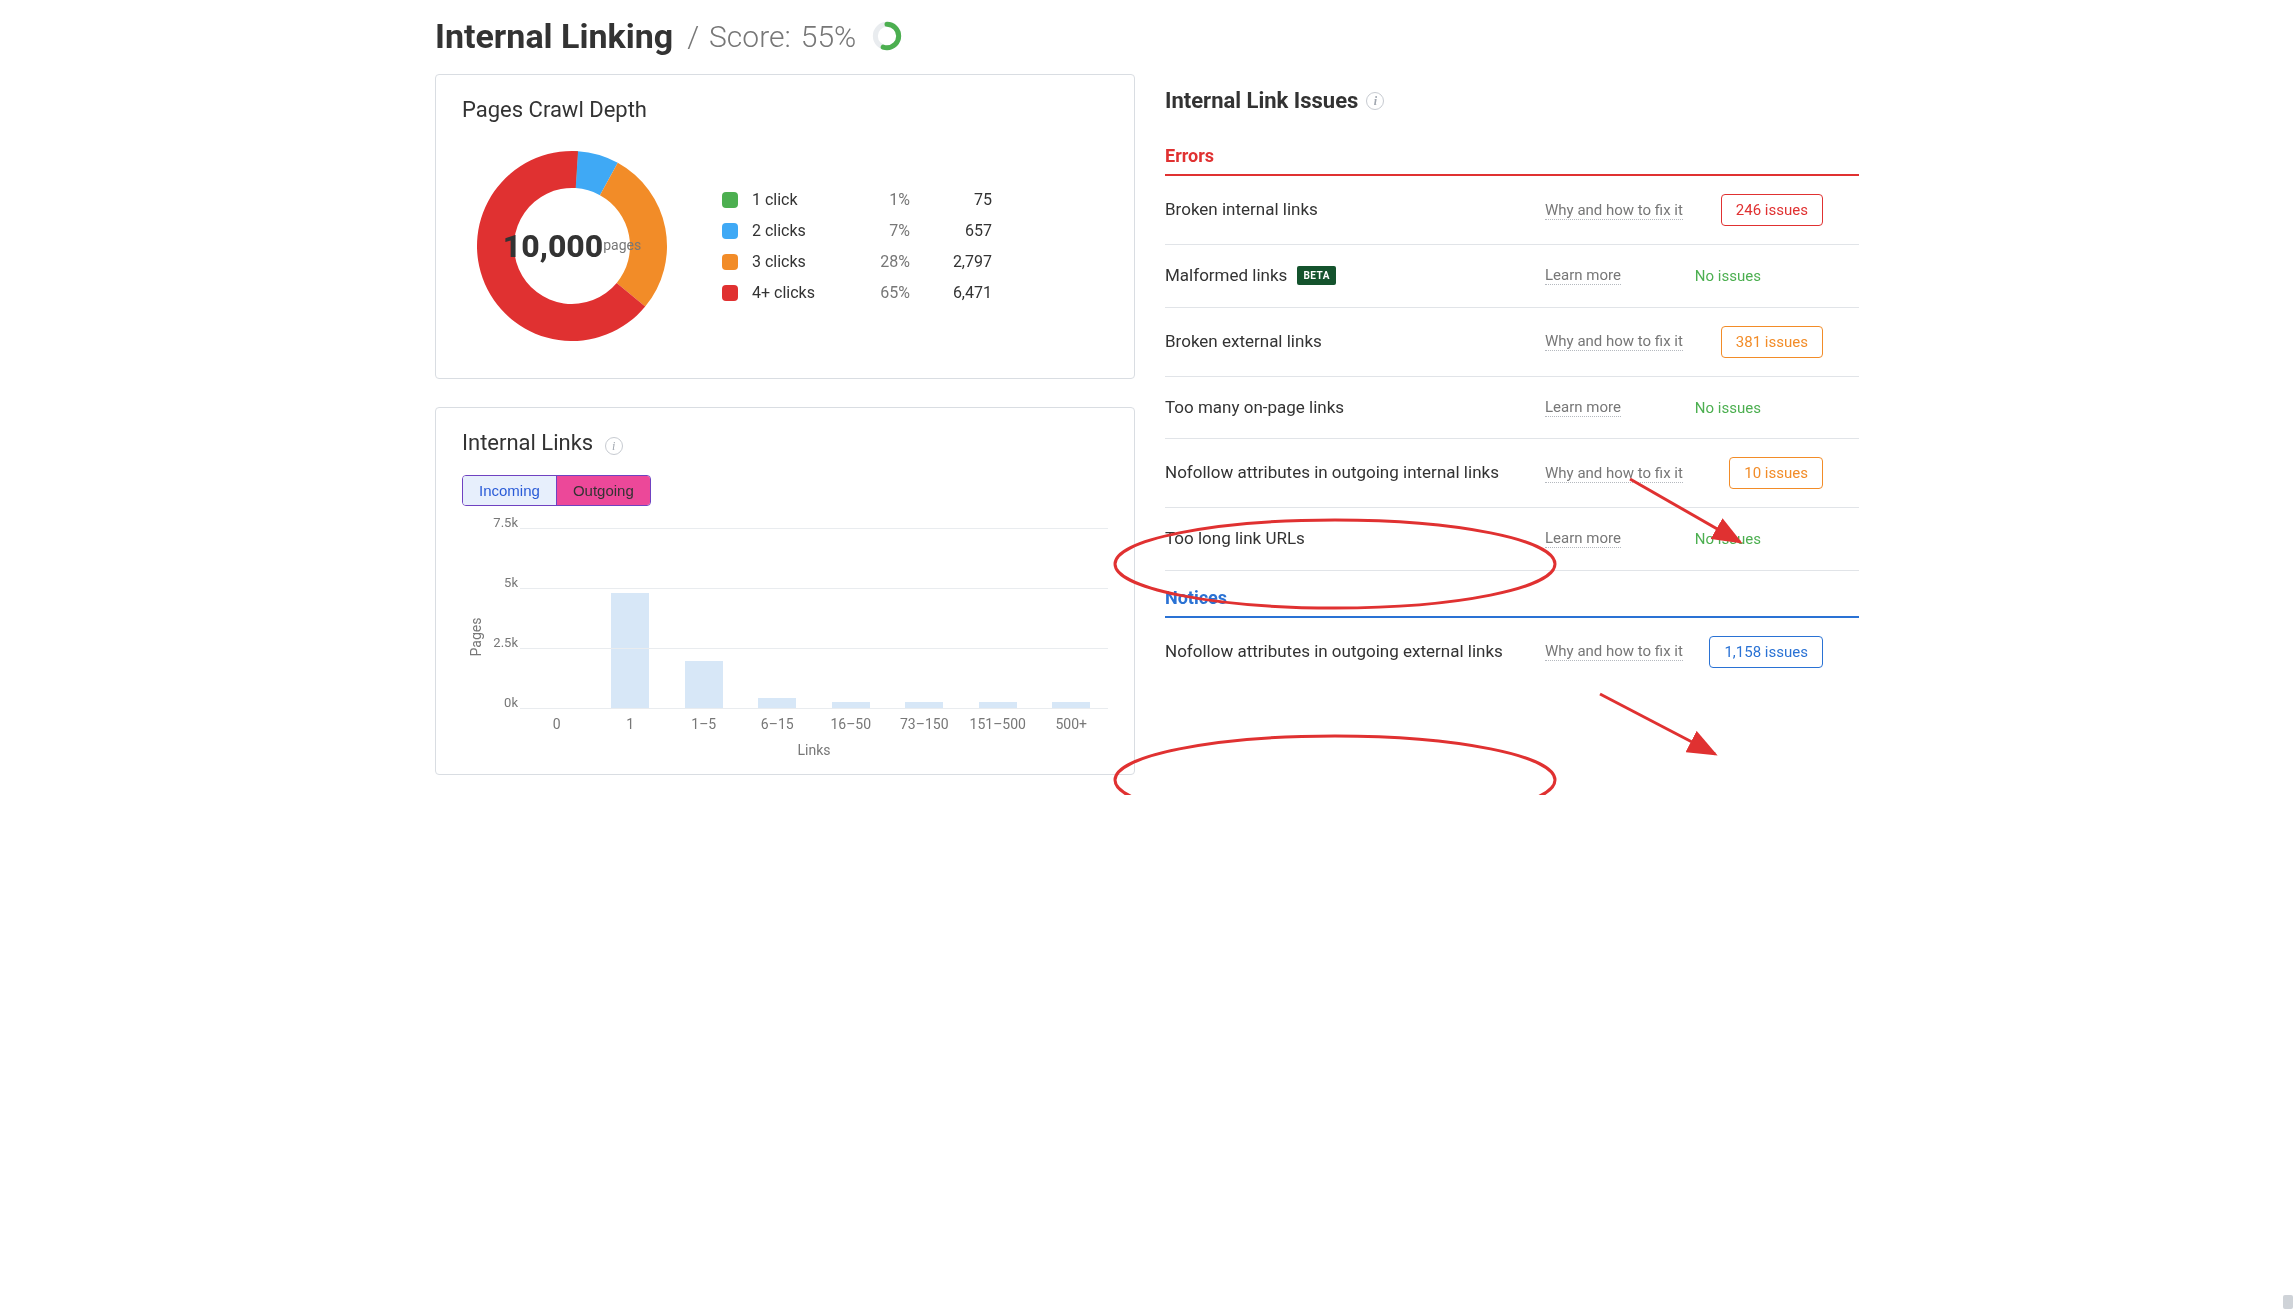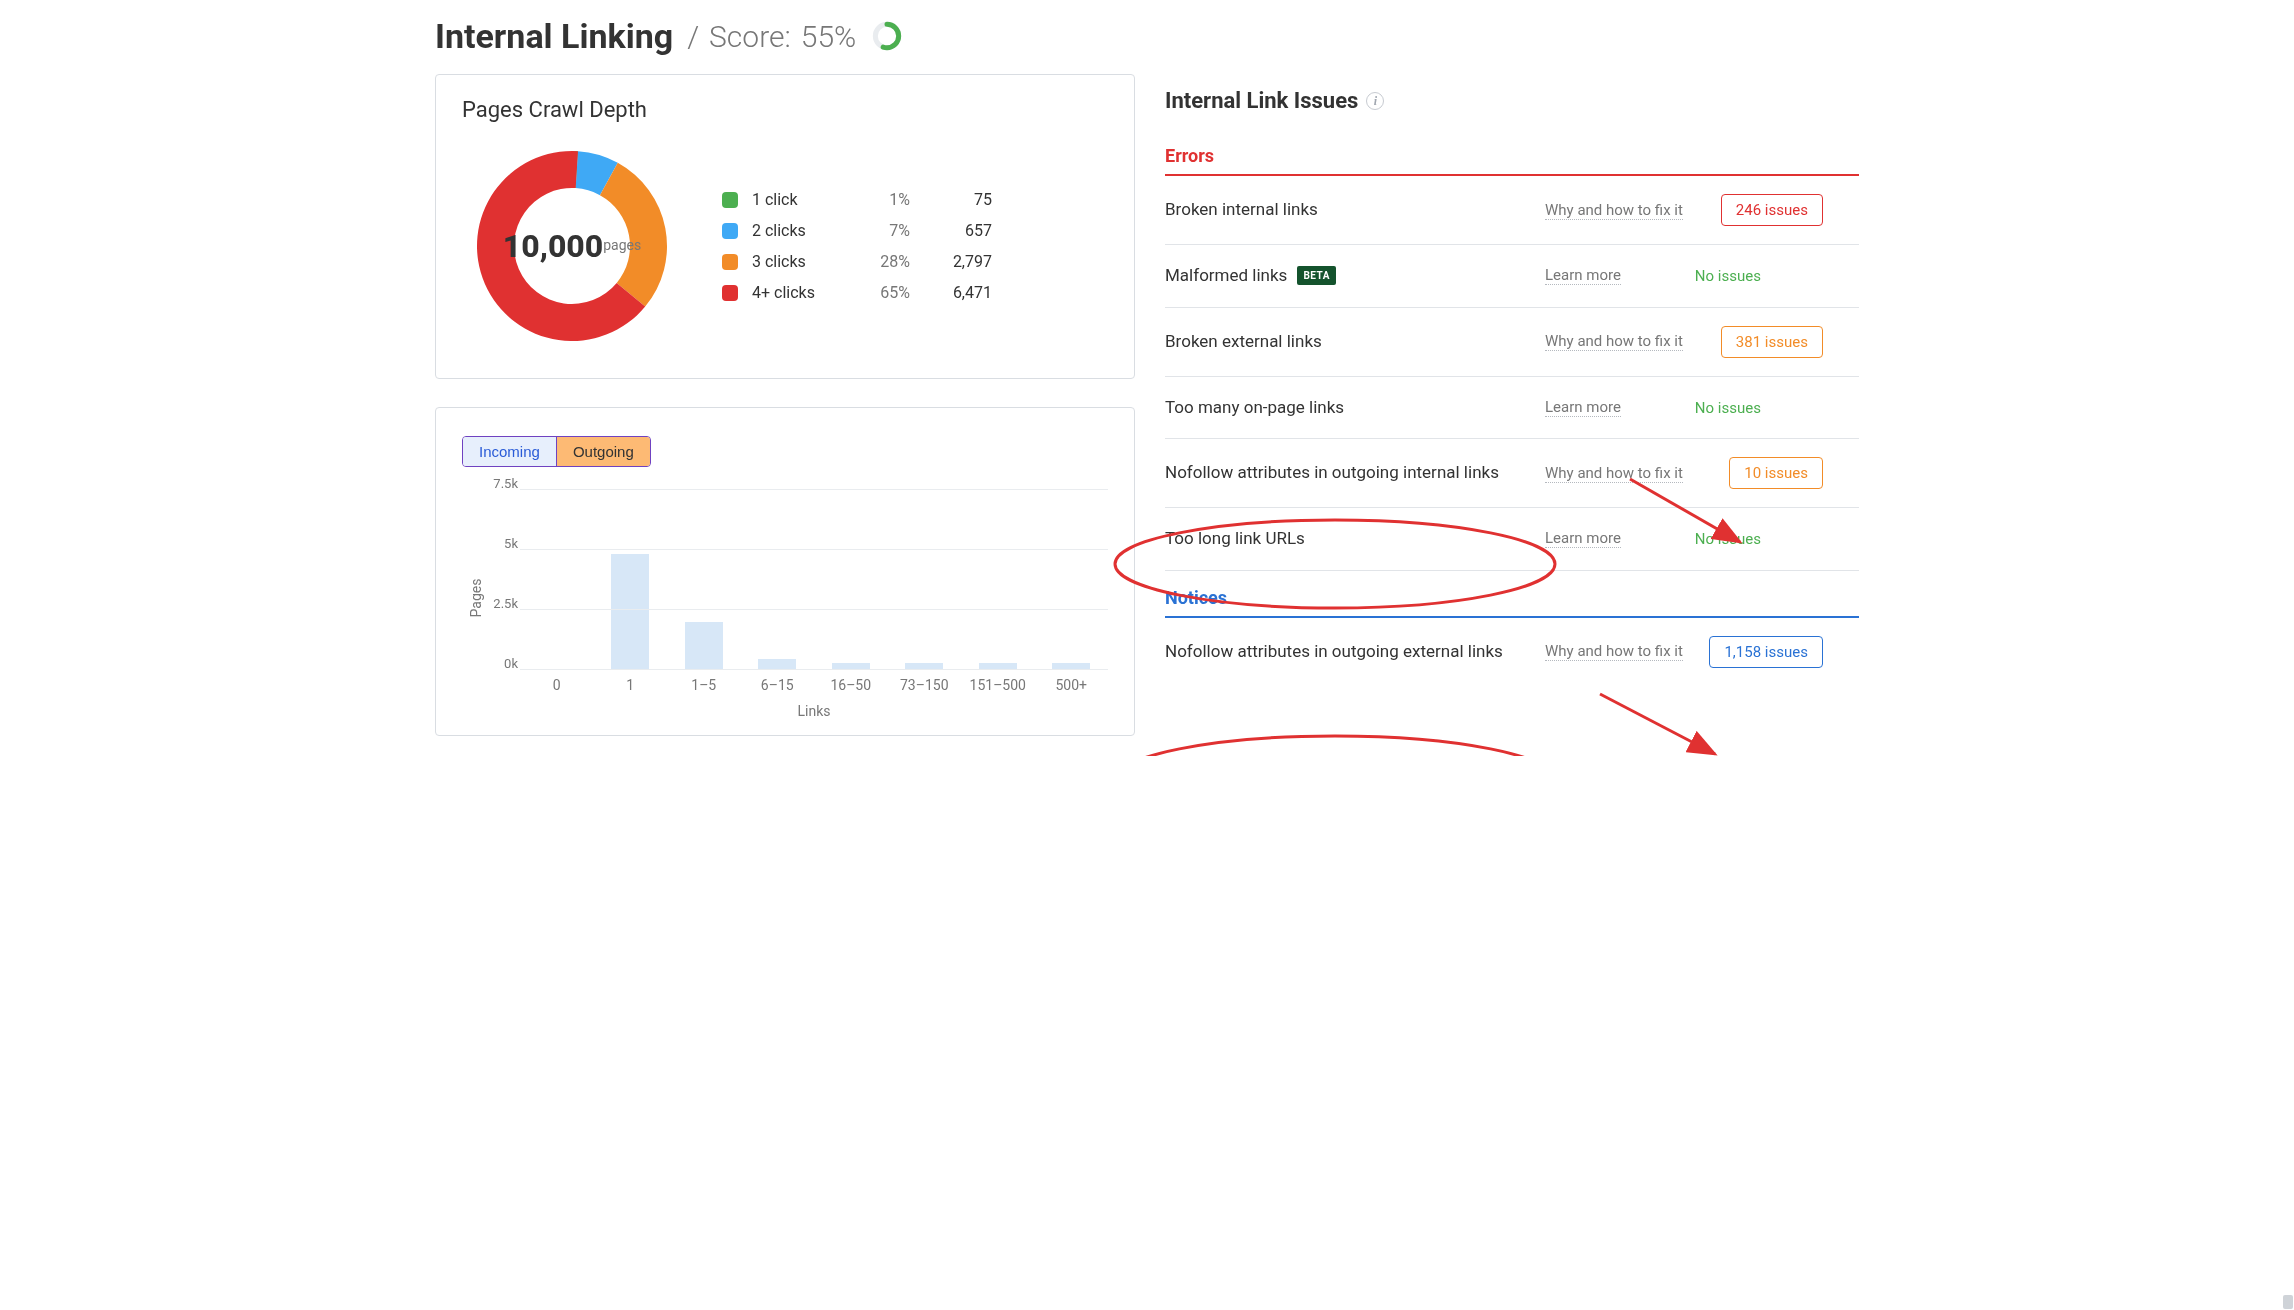--- a/index.html
+++ b/index.html
@@ -46,21 +46,21 @@
   .donut-sub{font-size:14px;color:var(--muted);margin-top:-2px;}
 
   .legend{display:grid;grid-template-columns:18px 86px 60px 70px;row-gap:12px;column-gap:12px;align-items:center;font-size:16px;}
   .legend .sw{width:16px;height:16px;border-radius:4px;}
   .legend .lbl{color:#333;}
   .legend .pct{color:var(--muted);text-align:right;}
   .legend .cnt{color:#333;text-align:right;}
 
   
   .tabs{display:inline-flex;border:1px solid var(--purple);border-radius:4px;overflow:hidden;margin:6px 0 16px;}
-  .tab{padding:6px 16px;background:#fdba74;color:#333;font-size:15px;cursor:pointer;border:none;outline:none;}
+  .tab{padding:6px 16px;background:#ec4899;color:#333;font-size:15px;cursor:pointer;border:none;outline:none;}
   .tab.active{background:#e7effc;color:#2a5bd7;}
   .tab + .tab{border-left:1px solid var(--purple);}
 
   .barchart{position:relative;height:230px;padding:6px 0 0 58px;}
   .y-axis-label{position:absolute;left:6px;top:50%;transform:rotate(-90deg) translateX(-50%);transform-origin:left top;color:var(--muted);font-size:14px;}
   .y-ticks{position:absolute;left:16px;top:0;height:180px;width:40px;}
   .y-tick{position:absolute;right:0;font-size:13px;color:var(--muted);text-align:right;width:40px;transform:translateY(-50%);}
   .plot{position:relative;height:180px;border-left:0;}
   .gridline{position:absolute;left:0;right:0;height:1px;background:var(--grid);}
   .bars{position:absolute;left:0;right:0;bottom:0;height:180px;display:flex;align-items:flex-end;gap:0;}
@@ -148,20 +148,24 @@
               <div class="cnt">2,797</div>
               <div class="sw" style="background: rgb(224, 49, 49);"></div>
               <div class="lbl">4+ clicks</div>
               <div class="pct">65%</div>
               <div class="cnt">6,471</div>
             </div>
         </div>
       </div>
 
       <div class="card">
+        <h2 class="card-title">
+          <span>Internal Links</span>
+          <span class="info-icon">i</span>
+        </h2>
         <div class="tabs">
           <button class="tab active">Incoming</button>
           <button class="tab">Outgoing</button>
         </div>
 
         <div class="barchart">
           <div class="y-axis-label">Pages</div>
           <div class="y-ticks" id="y-ticks">
               <div class="y-tick" style="top: 0px;">7.5k</div>
               <div class="y-tick" style="top: 60px;">5k</div>

